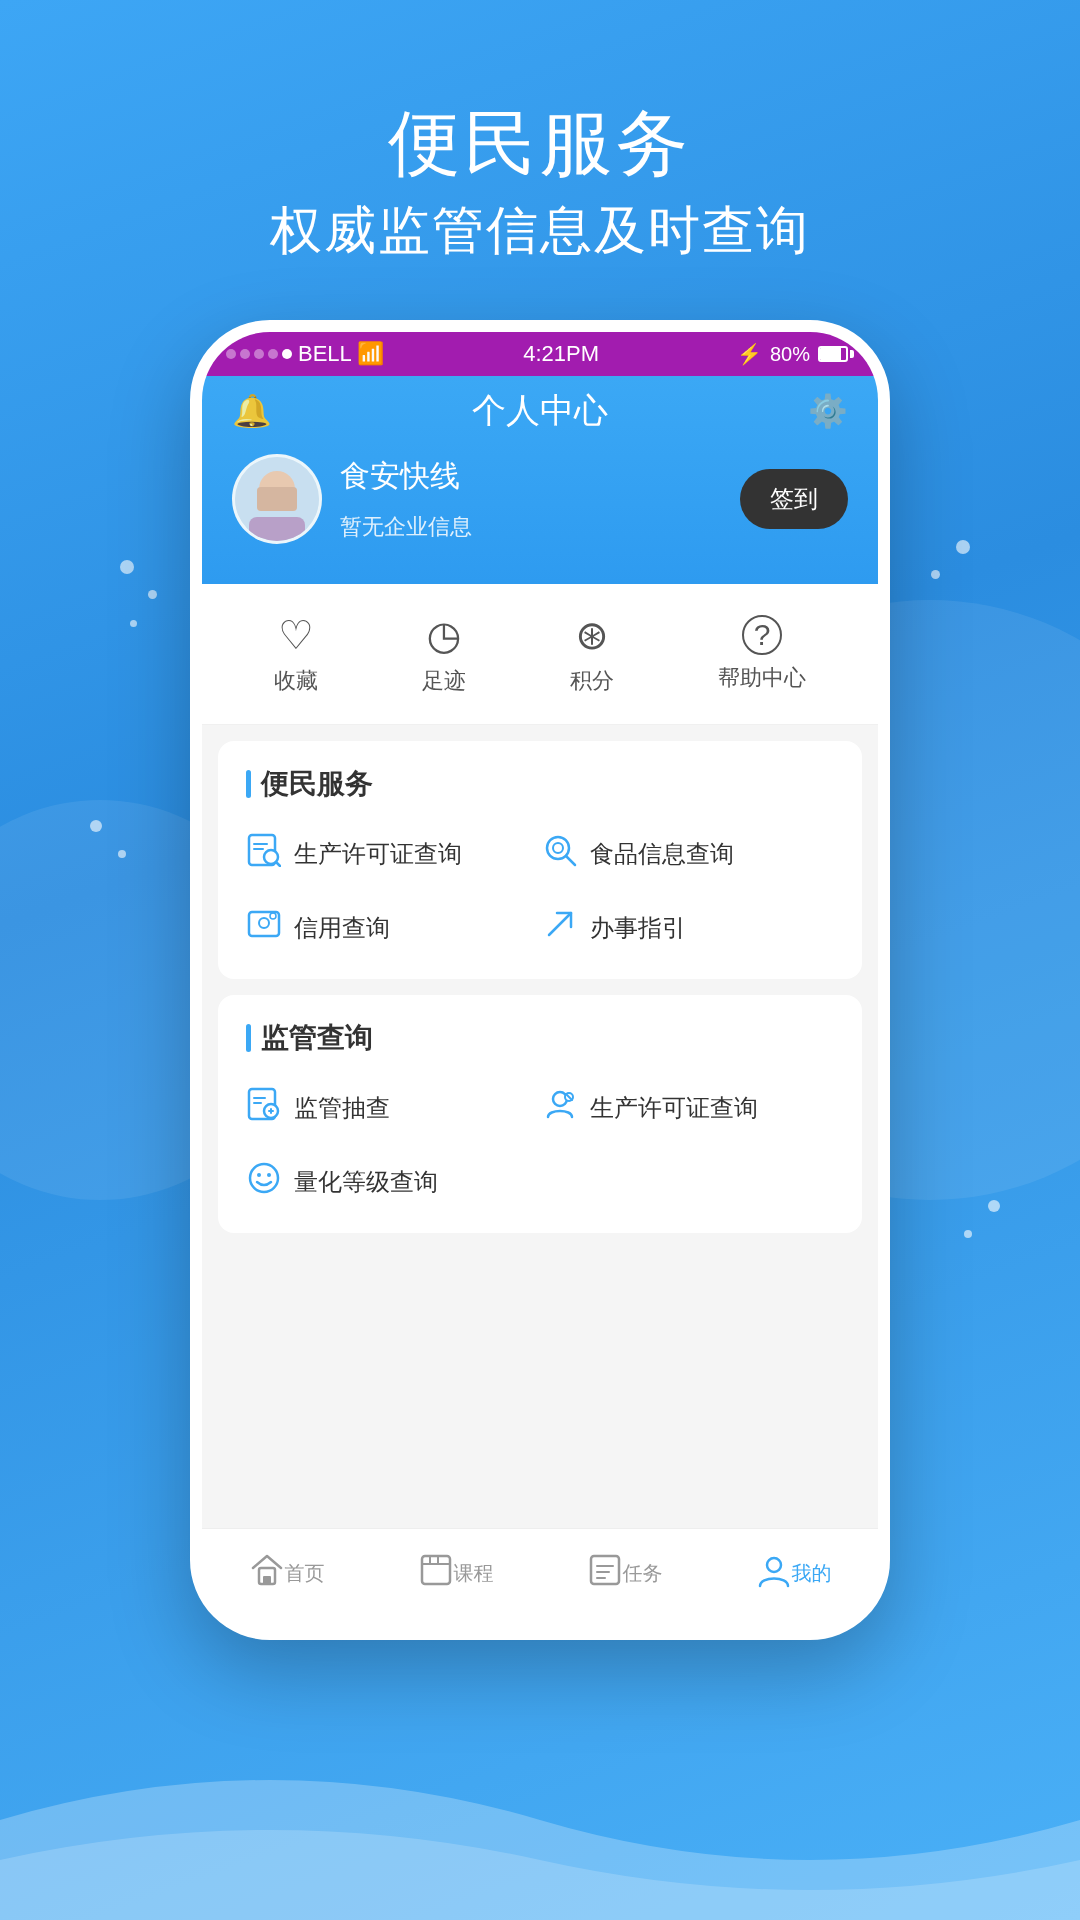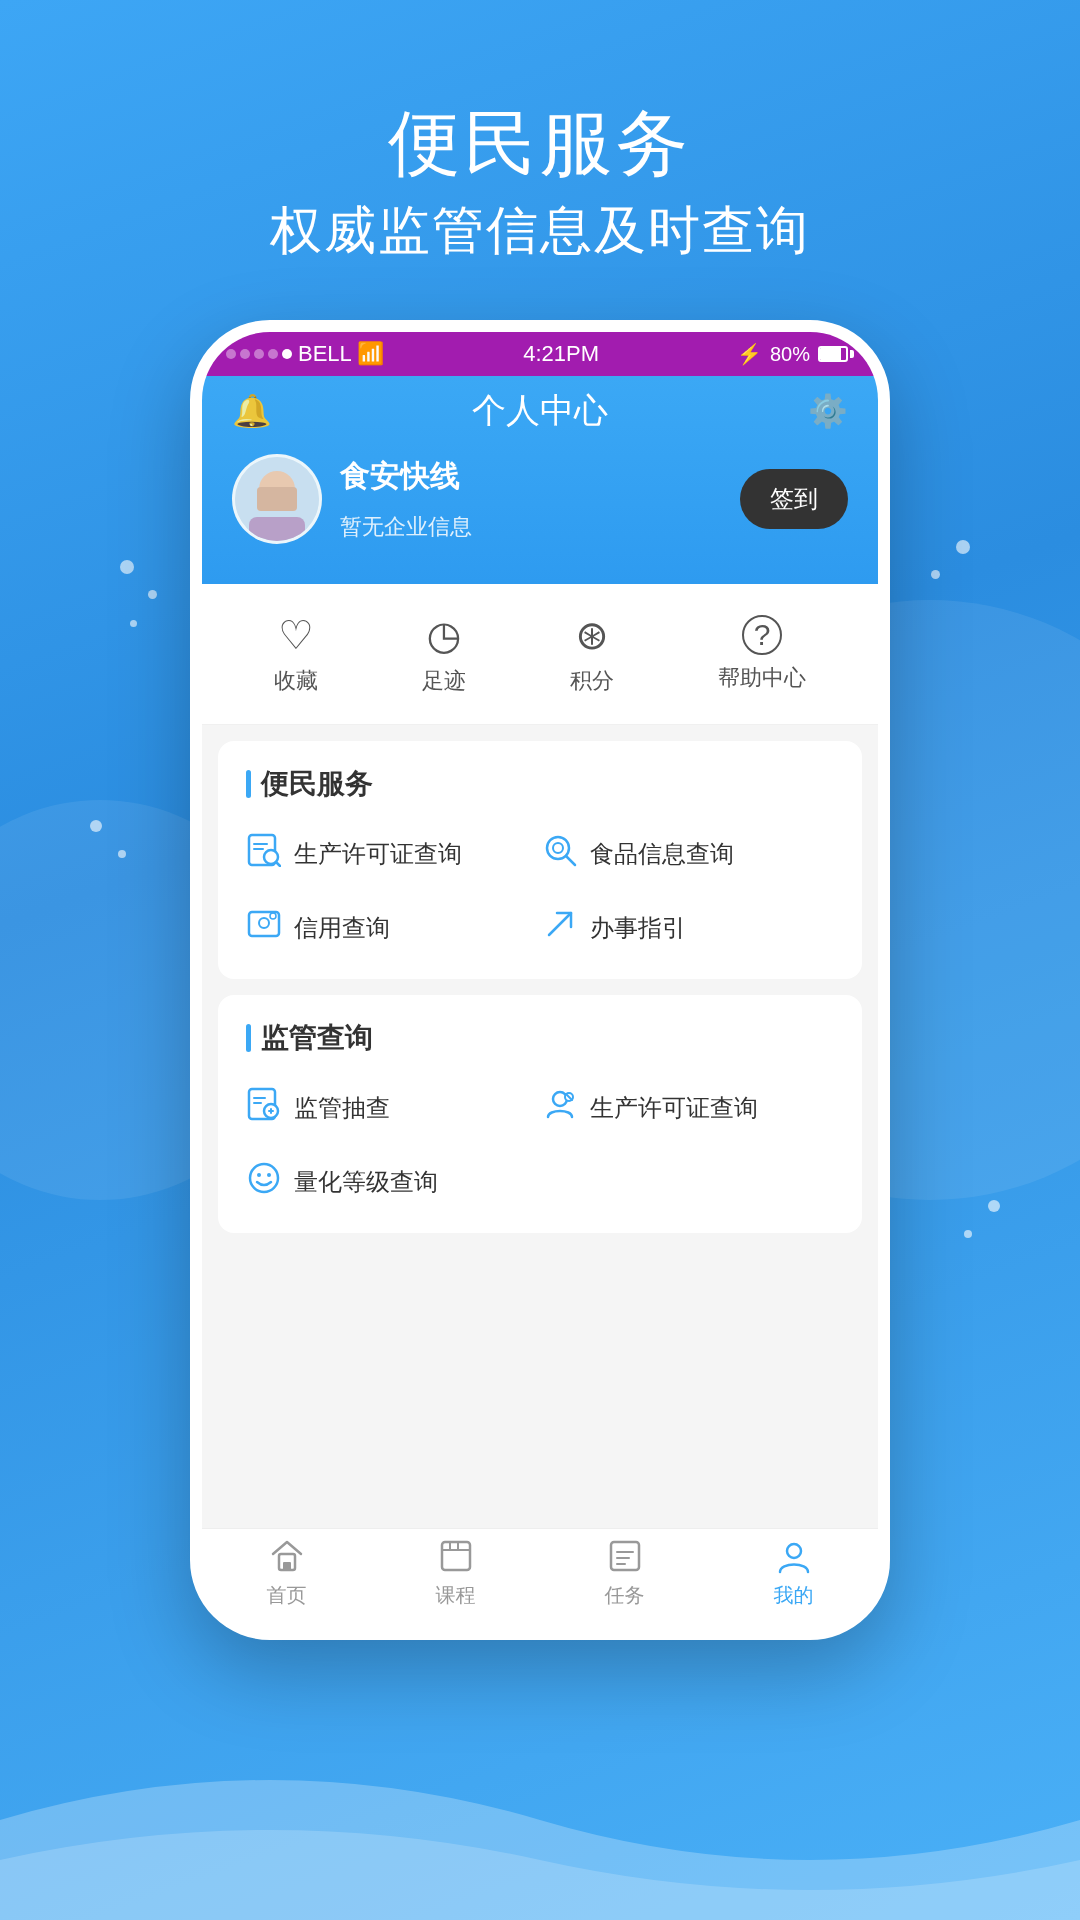--- a/index.html
+++ b/index.html
@@ -140,21 +140,21 @@
       height: 90px;
       border-radius: 50%;
       background: #d0e8f5;
       overflow: hidden;
       border: 3px solid rgba(255,255,255,0.6);
       display: flex;
       align-items: flex-end;
       justify-content: center;
     }
     .user-text { color: white; }
-    .user-name { font-size: 30px; font-weight: 700; margin-bottom: 15px; }
+    .user-name { font-size: 30px; font-weight: 400; margin-bottom: 15px; }
     .user-sub { font-size: 22px; opacity: 0.85; }
     .checkin-btn {
       background: #333;
       color: white;
       border: none;
       border-radius: 30px;
       padding: 14px 30px;
       font-size: 24px;
       font-weight: 500;
     }
@@ -241,21 +241,21 @@
       background: white;
       height: 100px;
       display: flex;
       align-items: center;
       justify-content: space-around;
       border-top: 1px solid #eeeeee;
       padding-bottom: 10px;
     }
     .nav-item {
       display: flex;
-      flex-direction: column;
+      flex-direction: row;
       align-items: center;
     }
     .nav-icon { font-size: 34px; color: #999; }
     .nav-icon.active { color: #3ba8f5; }
     .nav-label { font-size: 20px; color: #999; }
     .nav-label.active { color: #3ba8f5; }
 
     
     .wave-bottom {
       position: absolute;

